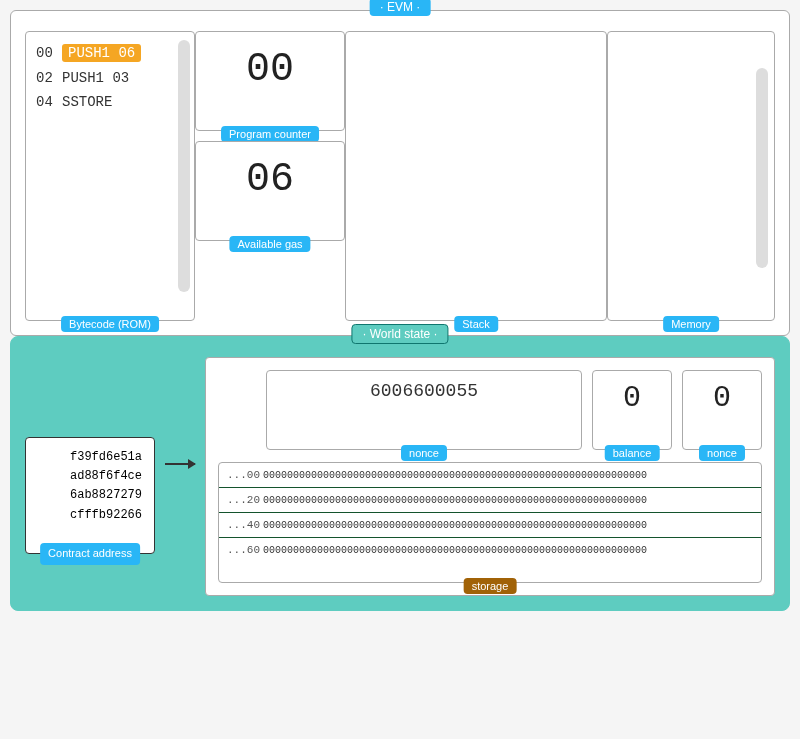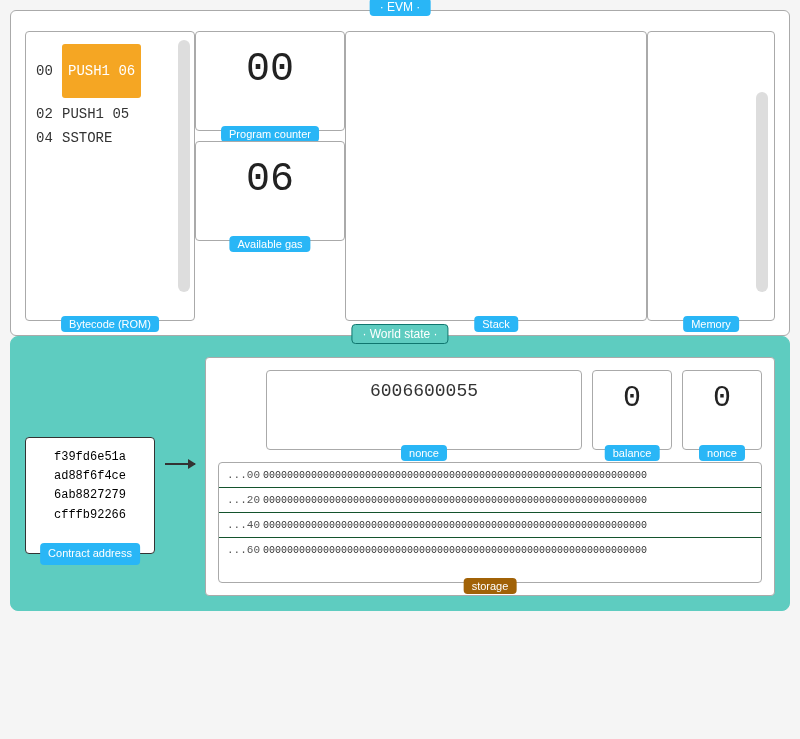--- a/index.html
+++ b/index.html
@@ -69,21 +69,21 @@
       display: flex;
       align-items: center;
       padding: 4px 2px;
       font-size: 14px;
       gap: 8px;
     }
 
     .bytecode-row.highlighted .bytecode-instruction {
       background: #f5a623;
       color: #fff;
-      padding: 19px 6px;
+      padding: 1px 6px;
       border-radius: 3px;
     }
 
     .bytecode-offset {
       color: #333;
       min-width: 18px;
     }
 
     .bytecode-instruction {
       color: #333;
@@ -160,26 +160,26 @@
       padding: 2px 8px;
       border-radius: 4px;
       white-space: nowrap;
       font-family: sans-serif;
     }
 
     
     .memory-box {
       border: 1.5px solid #aaa;
       border-radius: 4px;
-      width: 128px;
+      width: 168px;
       min-height: 290px;
       position: relative;
       padding-bottom: 28px;
       display: flex;
-      align-items: flex-end;
+      align-items: center;
       justify-content: flex-end;
       padding-right: 6px;
       padding-top: 8px;
       text-decoration: underline;
     }
 
     .memory-box .box-label {
       position: absolute;
       bottom: -12px;
       left: 50%;
@@ -224,21 +224,21 @@
     }
 
     
     .contract-address-box {
       border: 1.5px solid #333;
       border-radius: 4px;
       background: #fff;
       padding: 10px 12px 28px 12px;
       position: relative;
       min-width: 130px;
-      text-align: center;
+      text-align: right;
       font-size: 12px;
       line-height: 1.6;
       margin-top: 80px;
     }
 
     .contract-address-box .box-label {
       position: absolute;
       bottom: -12px;
       left: 50%;
       transform: translateX(-50%);
@@ -410,21 +410,21 @@
   <div class="evm-inner">
 
     <div class="bytecode-box">
       <div id="bytecode-rows">
           <div class="bytecode-row highlighted">
     <span class="bytecode-offset">00</span>
     <span class="bytecode-instruction">PUSH1 06</span>
   </div>
           <div class="bytecode-row">
     <span class="bytecode-offset">02</span>
-    <span class="bytecode-instruction">PUSH1 05</span>
+    <span class="bytecode-instruction">PUSH1 03</span>
   </div>
           <div class="bytecode-row">
     <span class="bytecode-offset">04</span>
     <span class="bytecode-instruction">SSTORE</span>
   </div>
         </div>
       <div class="bytecode-scrollbar"></div>
       <span class="box-label">Bytecode (ROM)</span>
     </div>
 

